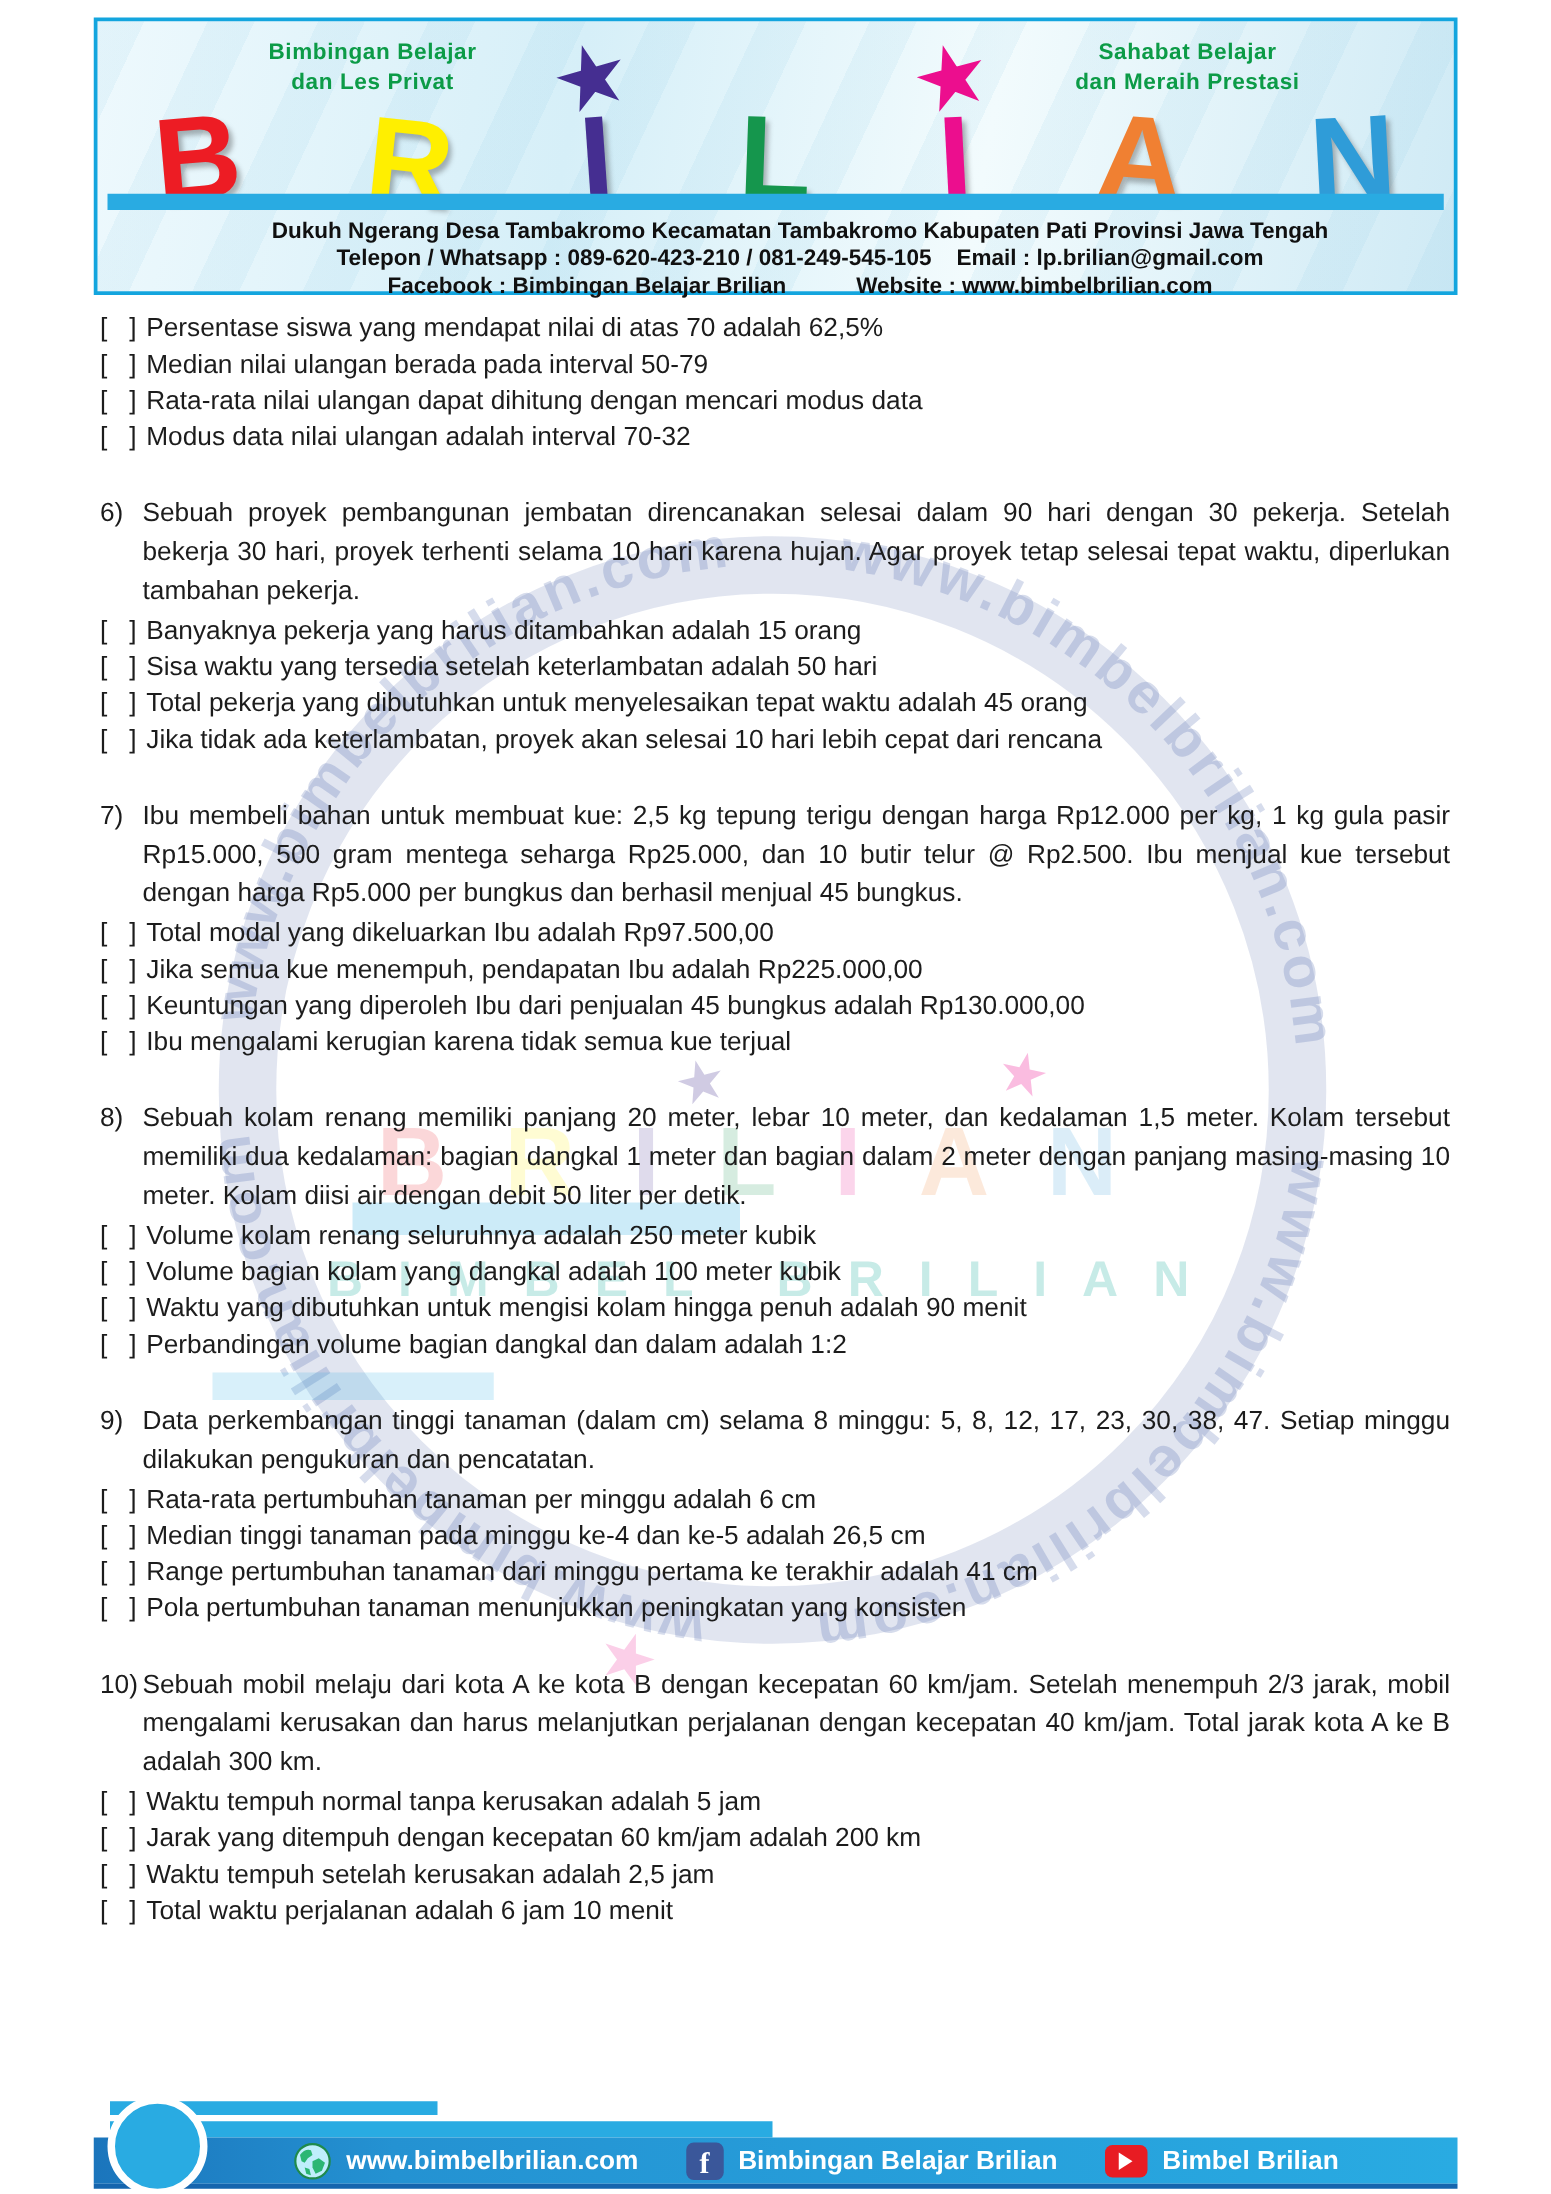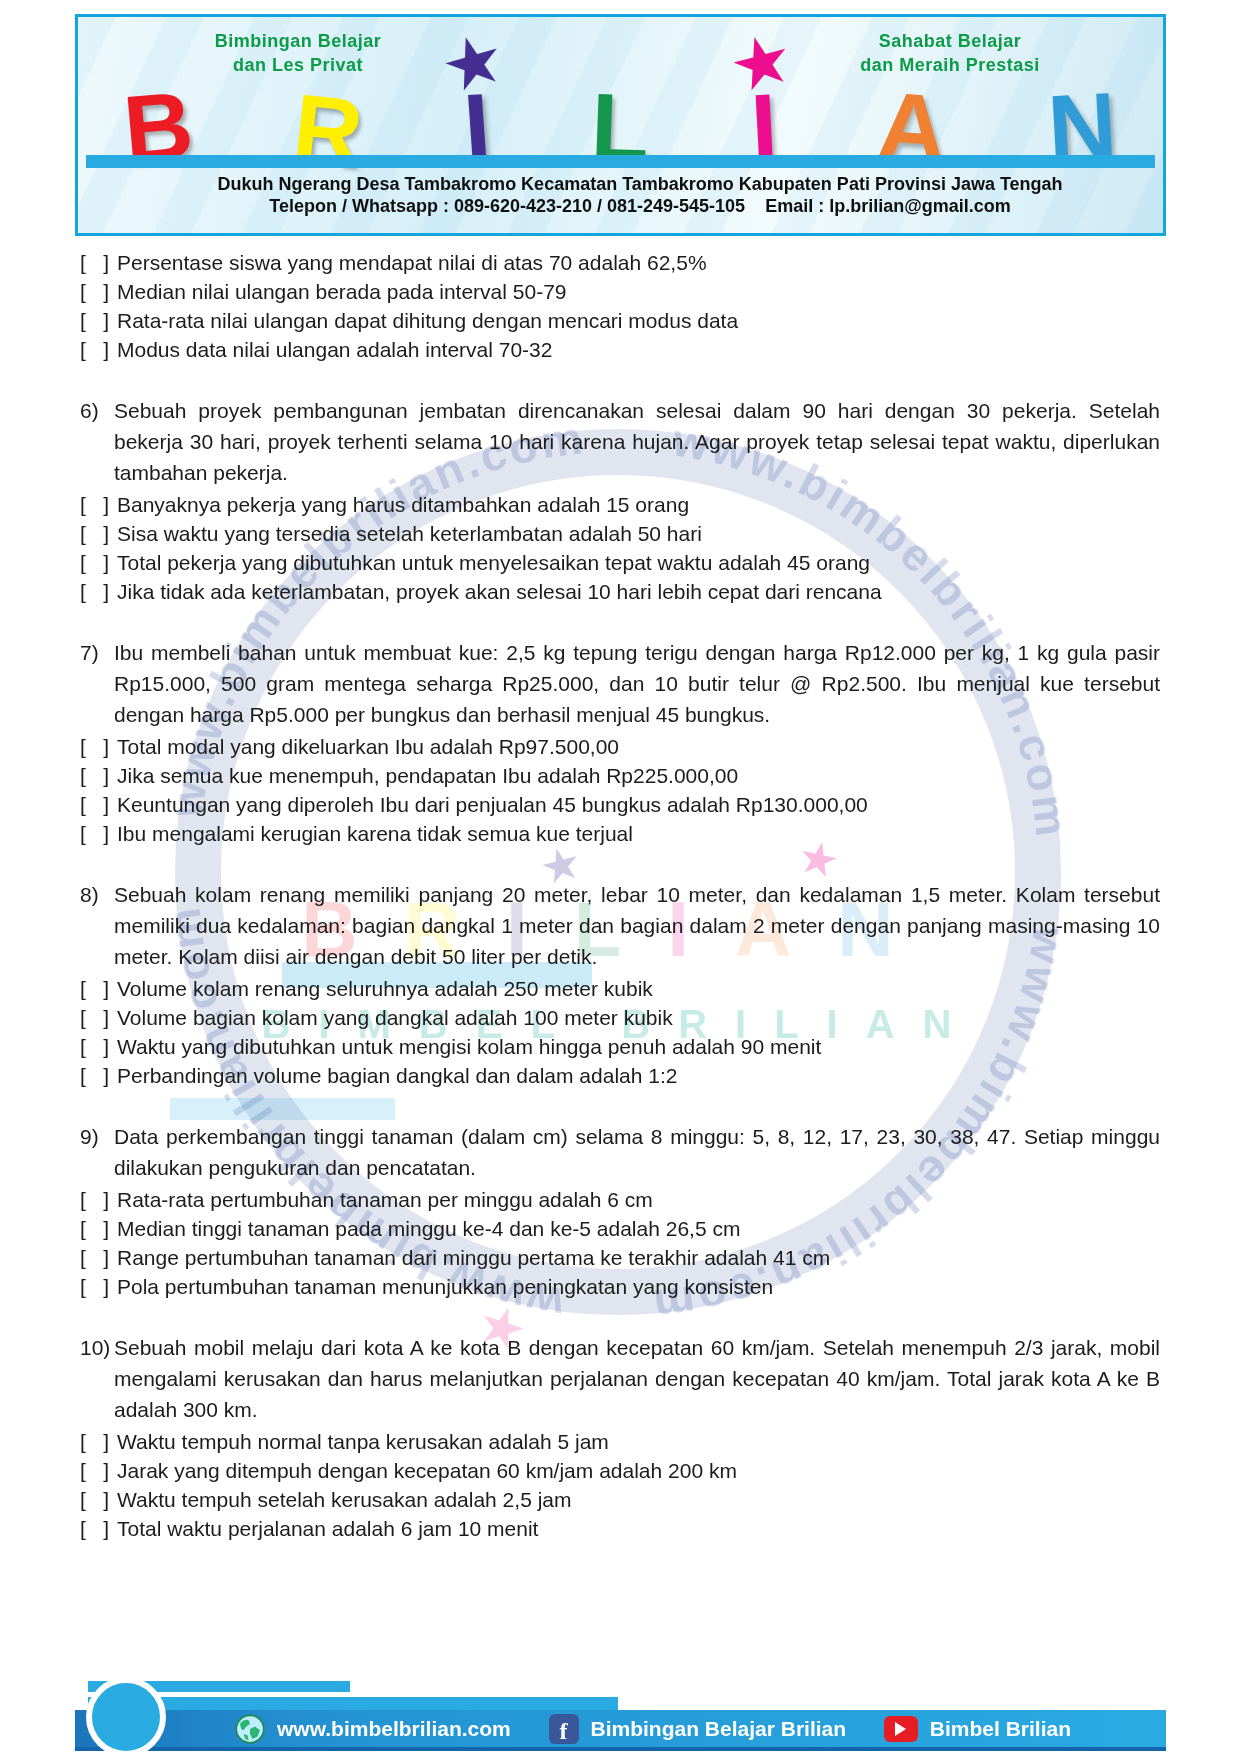--- a/index.html
+++ b/index.html
@@ -110,20 +110,24 @@
       <span class="letter" style="color: rgb(47, 156, 216);">N</span>
     </div>
 
     <div class="h-divider" style="background-color: rgb(41, 171, 226);"></div>
 
     <div class="h-info">
       <div>Dukuh Ngerang Desa Tambakromo Kecamatan Tambakromo Kabupaten Pati Provinsi Jawa Tengah</div>
       <div class="h-contact">
         <span>Telepon / Whatsapp : 089-620-423-210 / 081-249-545-105</span>
         <span>Email : lp.brilian@gmail.com</span>
+      </div>
+      <div class="h-social">
+        <span>Facebook : Bimbingan Belajar Brilian</span>
+        <span>Website : www.bimbelbrilian.com</span>
       </div>
     </div>
   </header>
 
   <div class="watermark">
     <svg class="wm-svg" width="1241" height="1755" viewBox="0 0 1241 1755">
       <defs>
         <path id="wmCircle" d="M 198,872 A 420,420 0 1 1 1038,872 A 420,420 0 1 1 198,872"></path>
       </defs>
       <circle cx="618" cy="872" r="420" fill="none" stroke="rgba(45,70,150,0.14)" stroke-width="46"></circle>

